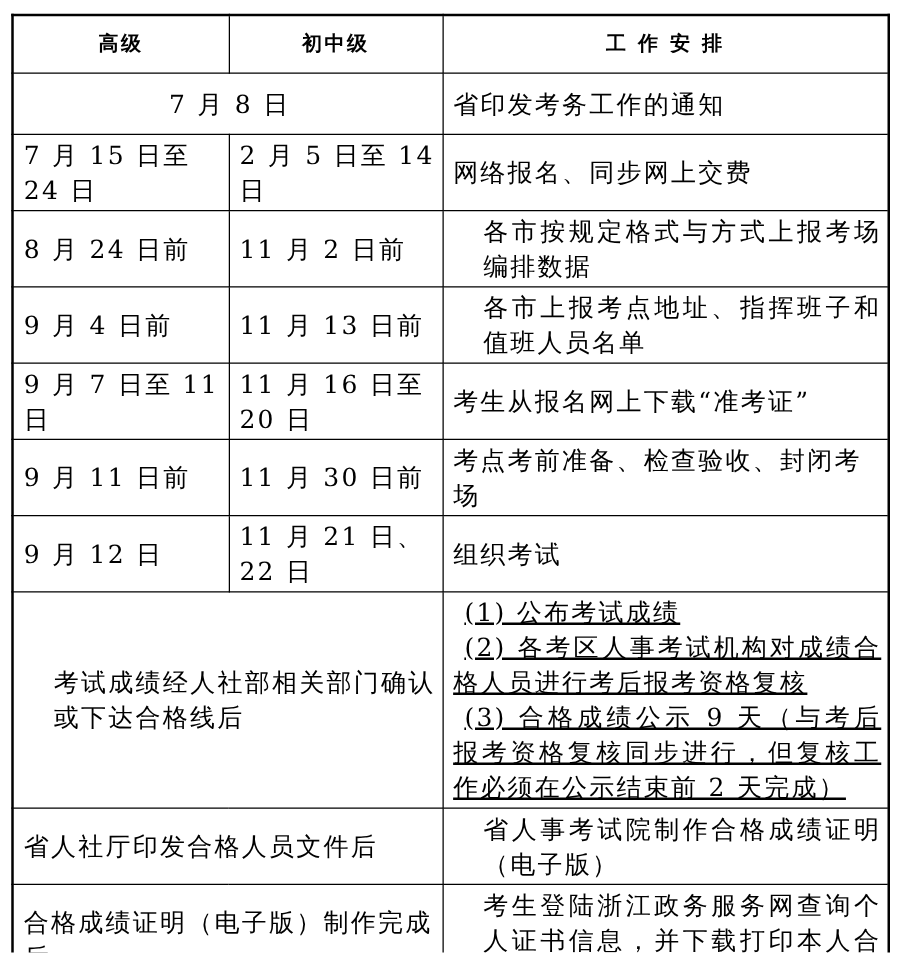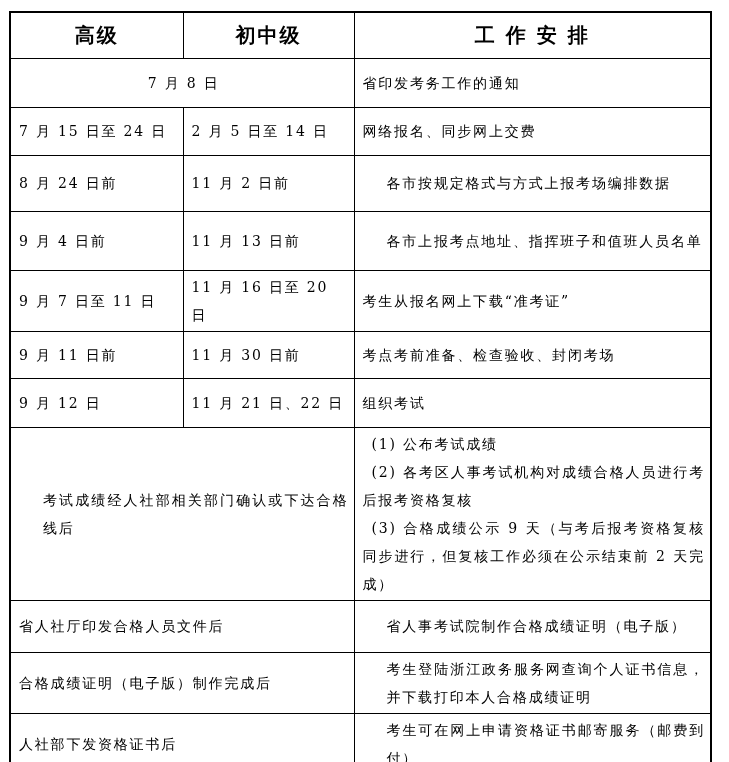--- a/index.html
+++ b/index.html
@@ -28,37 +28,38 @@
   th, td {
     border: 1px solid #000;
     color: #000;
     overflow: hidden;
     vertical-align: middle;
     box-sizing: border-box;
   }
   th {
     font-family: "DejaVu Sans", "Liberation Sans", sans-serif;
     font-weight: bold;
-    font-size: 20px;
+    font-size: 16px;
     text-align: center;
     letter-spacing: 2px;
     padding: 2px;
   }
   td {
     font-family: "DejaVu Serif", "Liberation Serif", serif;
-    font-size: 14px;
+    font-size: 20px;
     letter-spacing: 1.8px;
     line-height: 28px;
     padding: 2px 5px 2px 8px;
   }
   td.center { text-align: center; }
   td.justify { text-align: justify; padding-left: 32px; }
   .task-item {
     text-align: justify;
     text-indent: 9px;
+    text-decoration: underline;
   }
 </style>
 </head>
 <body>
 
 <div class="doc">
   <table class="schedule">
     <colgroup>
       <col class="c1">
         <col class="c2">

